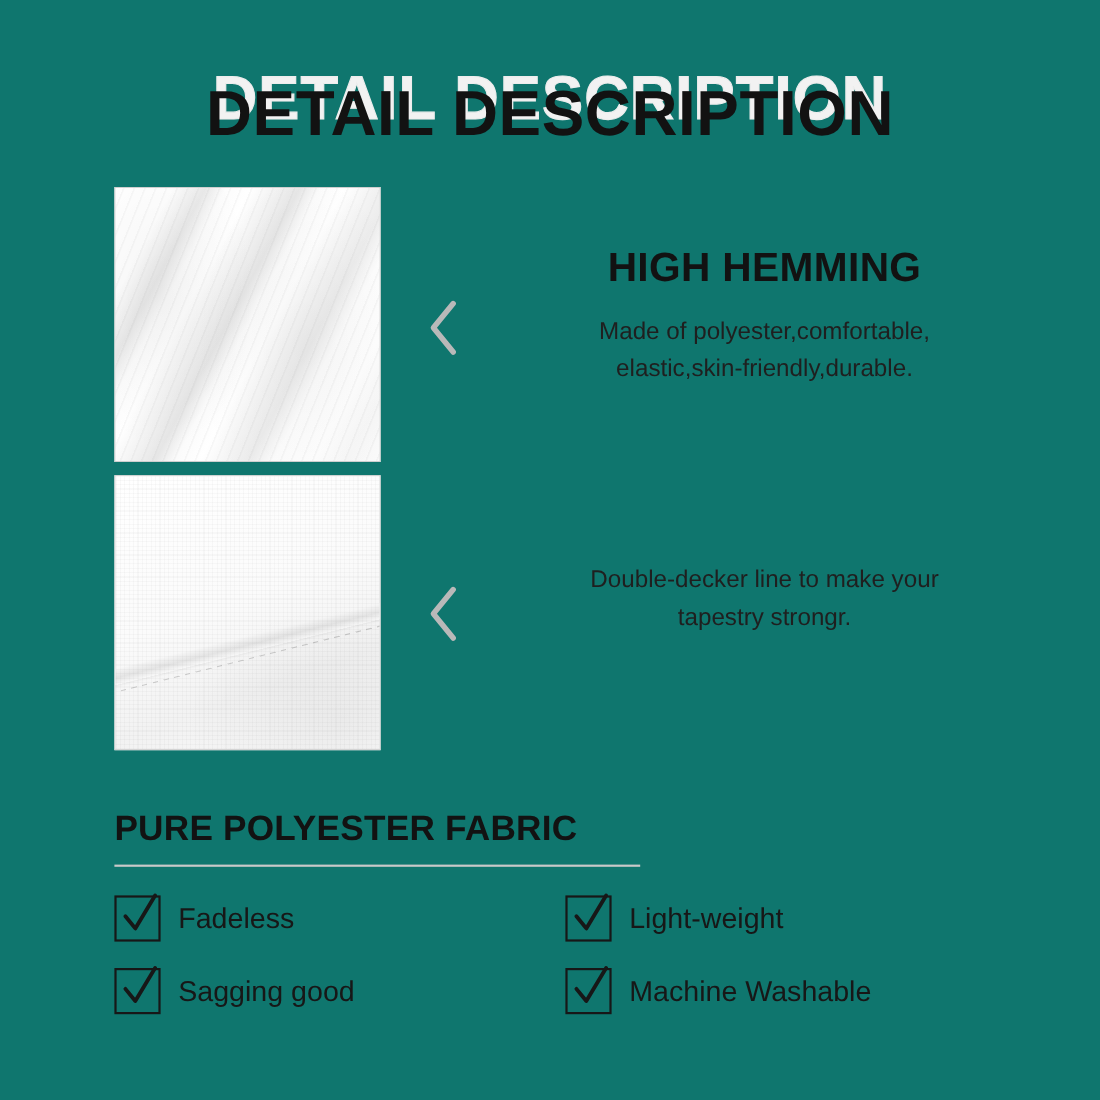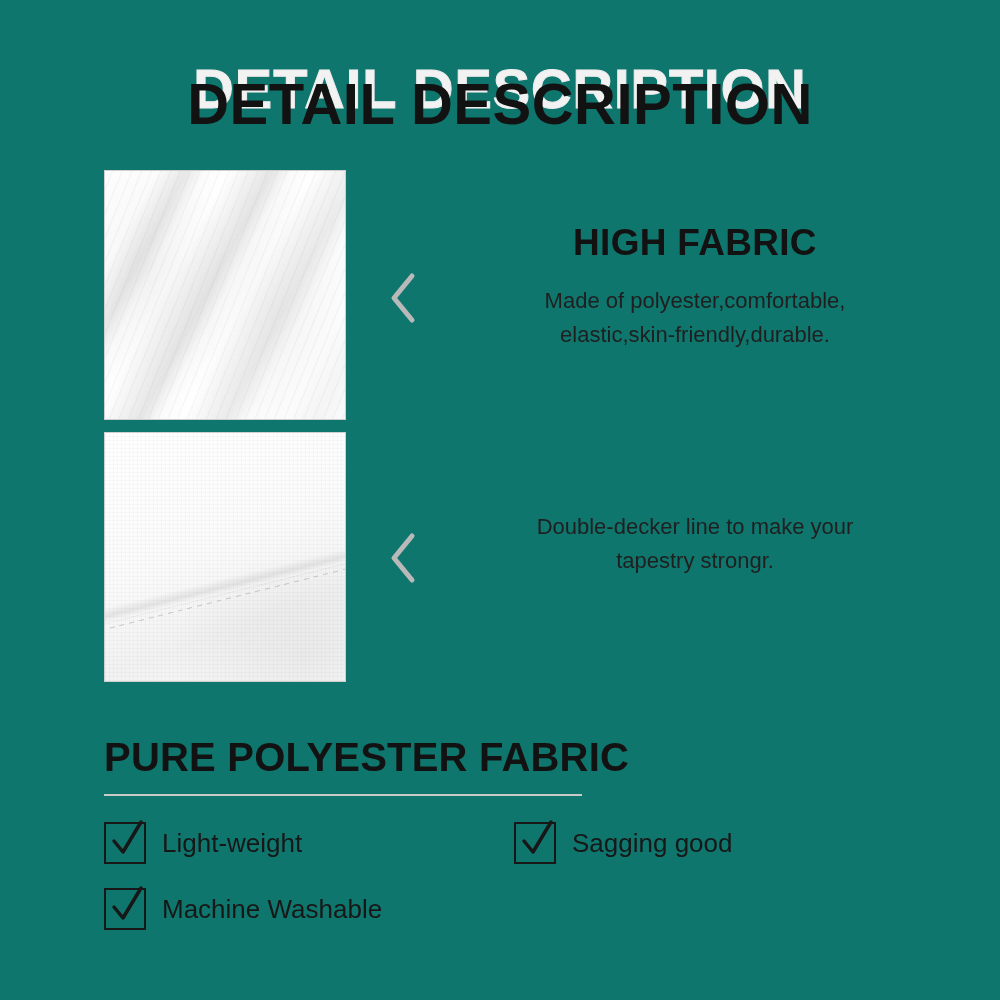--- a/index.html
+++ b/index.html
@@ -187,21 +187,21 @@
   .fbody div { white-space: nowrap; }
 
   
   .bottom {
     position: absolute;
     top: 735px;
     left: 104px;
     width: 800px;
   }
   .bottom-title {
-    font-size: 40px;
+    font-size: 32px;
     font-weight: 700;
     letter-spacing: 0.2px;
     color: #121212;
     padding-bottom: 12px;
     display: inline-block;
   }
   .rule {
     width: 478px;
     height: 2px;
     background: #c9c9c9;
@@ -251,21 +251,21 @@
       <div class="fabric-roll"></div>
     </div>
 
     <div class="chevron" style="top:100px;">
       <svg width="34" height="56" viewBox="0 0 34 56" aria-hidden="true">
         <polyline points="26,6 8,28 26,50" fill="none" stroke="currentColor" stroke-width="5" stroke-linecap="round" stroke-linejoin="round"></polyline>
       </svg>
     </div>
 
     <div class="ftext" style="top:52px;">
-      <div class="ftitle">HIGH FABRIC</div>
+      <div class="ftitle">HIGH HEMMING</div>
       <div class="fbody">
         <div>Made of polyester,comfortable,</div>
         <div>elastic,skin-friendly,durable.</div>
       </div>
     </div>
   </section>
 
   <section class="feature two">
     <div class="thumb">
       <div class="fabric-hem"></div>
@@ -285,20 +285,28 @@
         <div>tapestry strongr.</div>
       </div>
     </div>
   </section>
 
   <section class="bottom">
     <div class="bottom-title">PURE POLYESTER FABRIC</div>
     <div class="rule"></div>
 
     <div class="checks">
+      <div class="check">
+        <span class="box">
+          <svg width="38" height="44" viewBox="0 0 38 44" aria-hidden="true">
+            <polyline points="6,22 15,33 33,3" fill="none" stroke="#171717" stroke-width="3.5" stroke-linecap="round" stroke-linejoin="round"></polyline>
+          </svg>
+        </span>
+        <span class="check-label">Fadeless</span>
+      </div>
 
       <div class="check">
         <span class="box">
           <svg width="38" height="44" viewBox="0 0 38 44" aria-hidden="true">
             <polyline points="6,22 15,33 33,3" fill="none" stroke="#171717" stroke-width="3.5" stroke-linecap="round" stroke-linejoin="round"></polyline>
           </svg>
         </span>
         <span class="check-label">Light-weight</span>
       </div>
 

